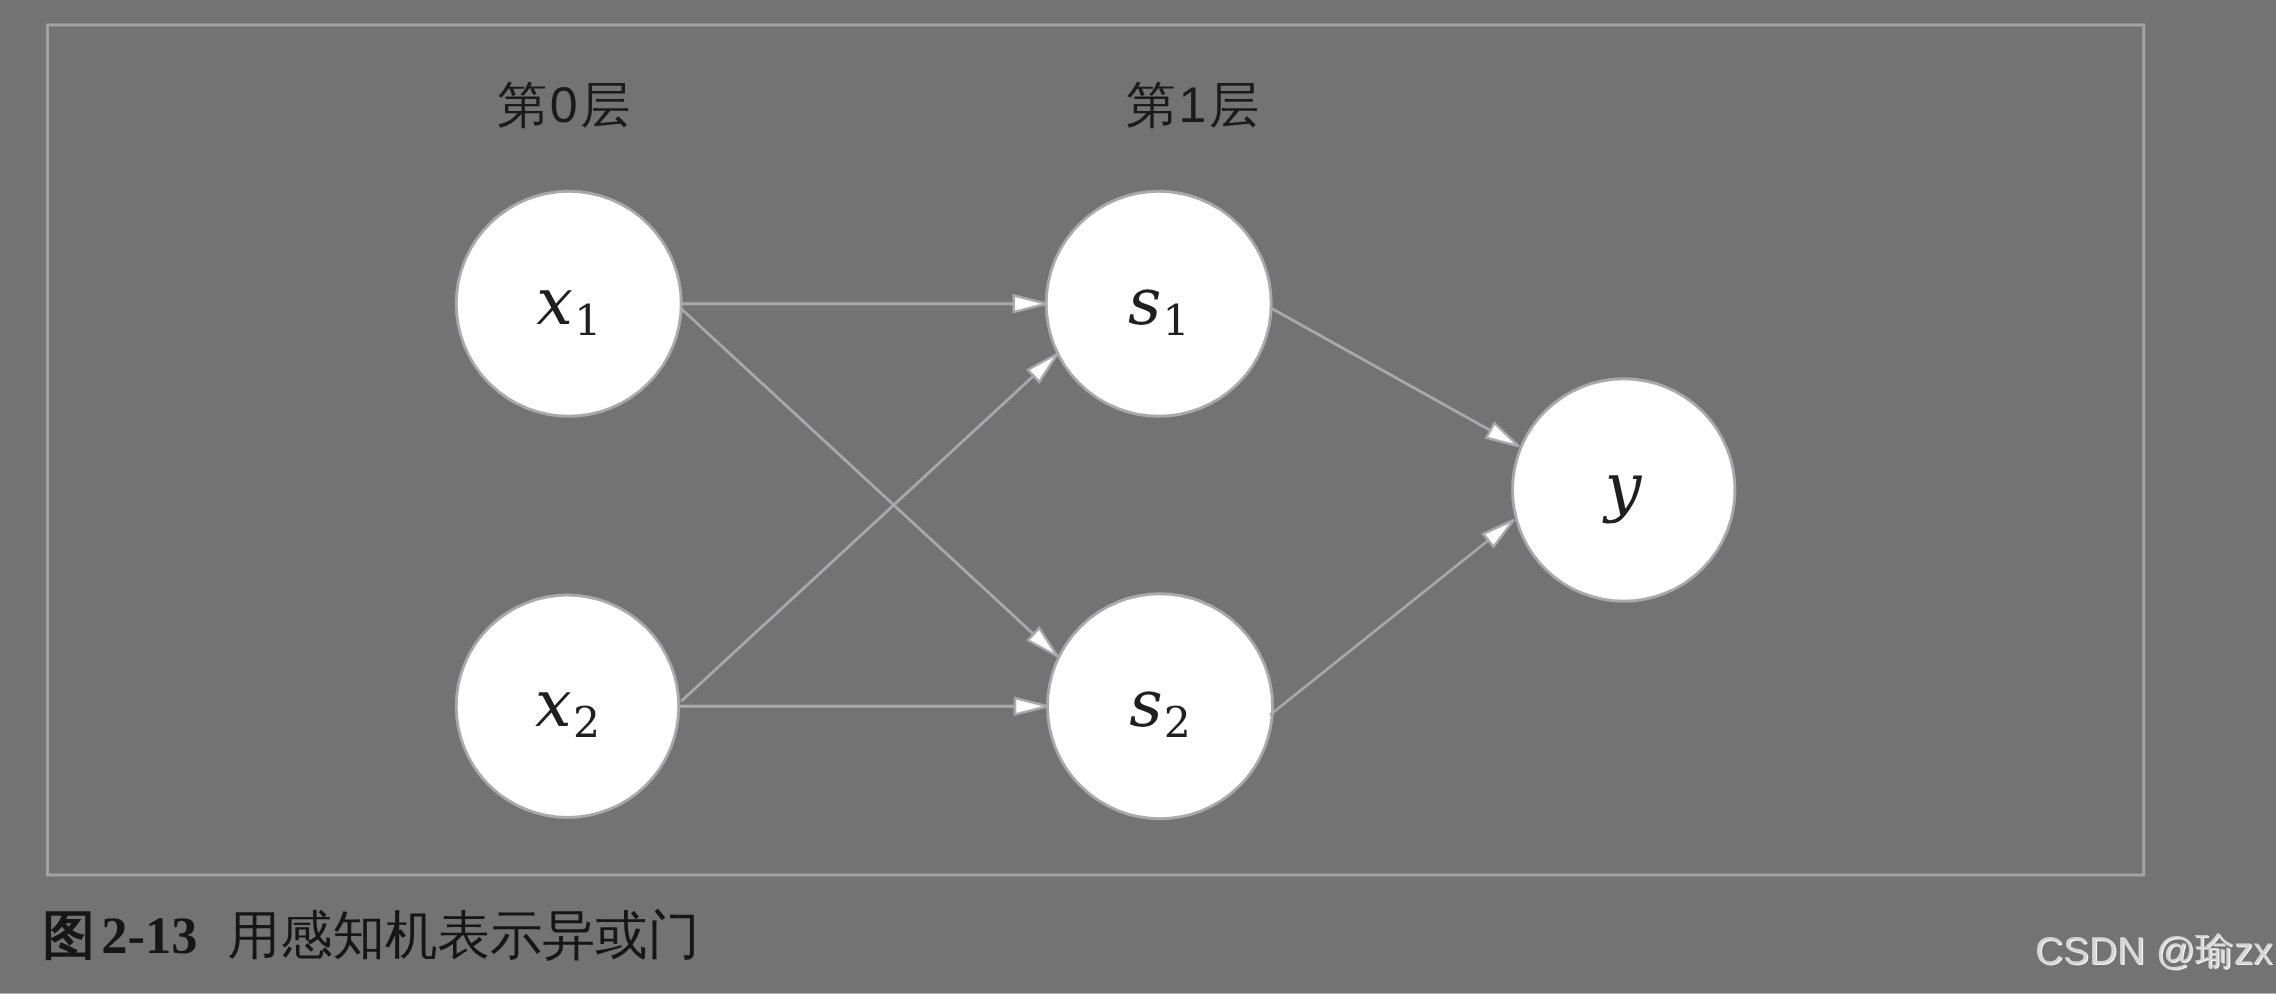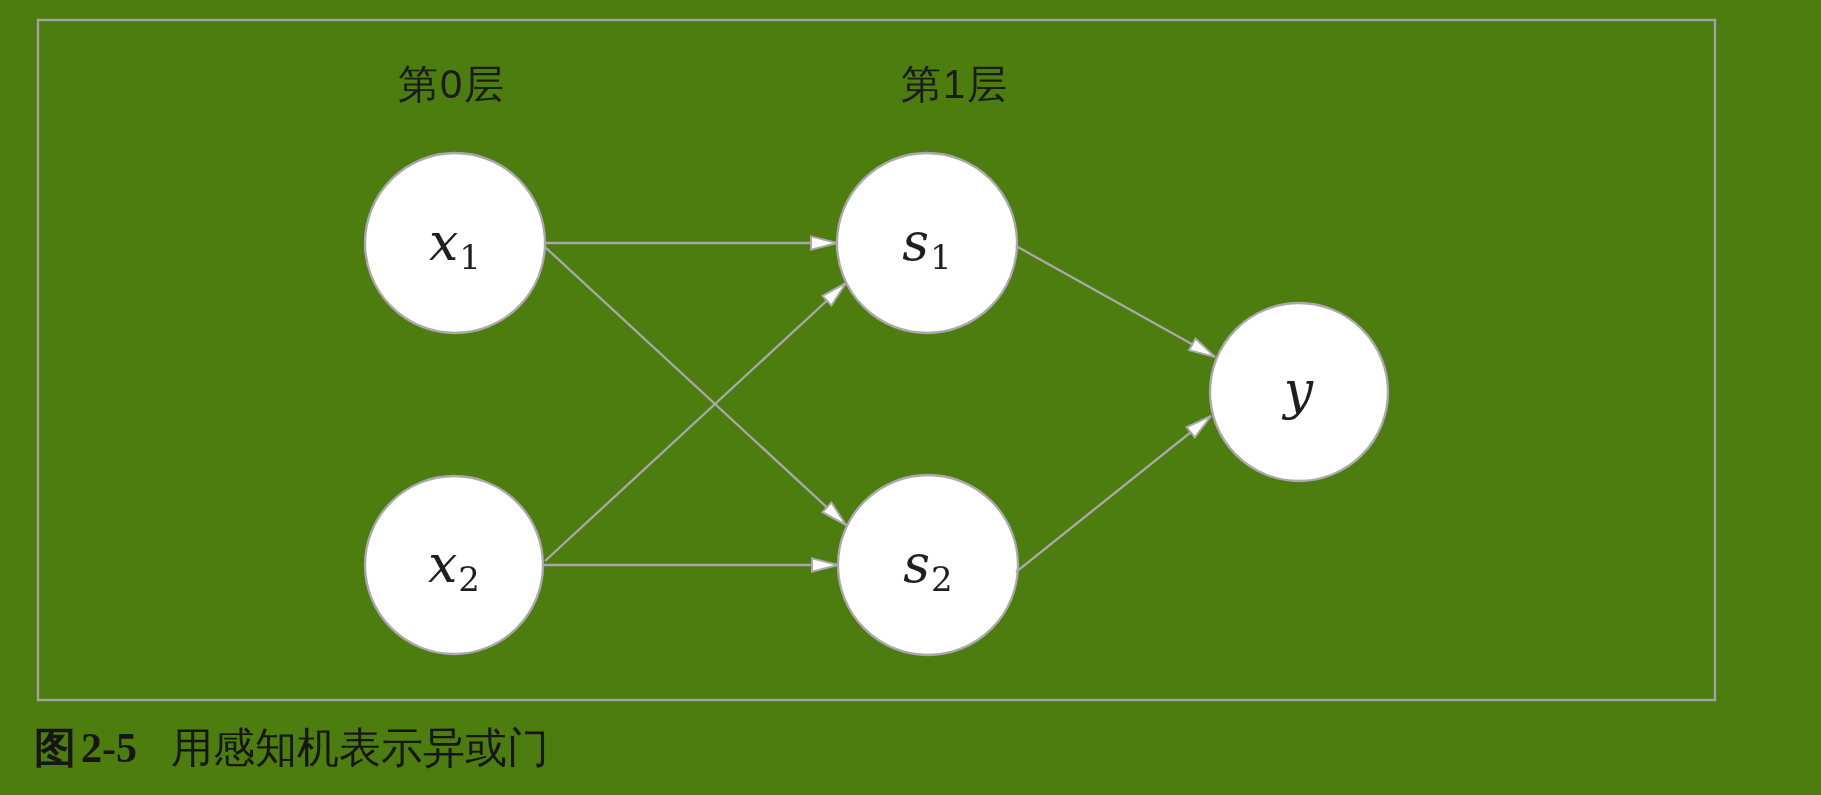--- a/index.html
+++ b/index.html
@@ -1,20 +1,20 @@
 <!DOCTYPE html>
 <html><head>
 <meta charset="utf-8">
 <style>
   html, body { margin: 0; padding: 0; background: #ffffff; }
   .canvas {
     position: relative;
     width: 1821px;
     height: 795px;
-    background: #4d7c0f;
+    background: #737373;
     overflow: hidden;
     font-family: "Liberation Sans", sans-serif;
     color: #1b1b1b;
   }
   .diagram-svg {
     position: absolute;
     left: 0; top: 0;
     width: 1821px; height: 795px;
   }
   .layer-label {
@@ -53,21 +53,21 @@
     line-height: 1.15;
     color: #161616;
     white-space: nowrap;
   }
   .caption .fig-word { font-weight: 600; }
   .caption .fig-num {
     font-family: "Liberation Serif", serif;
     font-weight: bold;
     margin-left: 5px;
   }
-  .caption .fig-title { margin-left: 34px; font-weight: 500; }
+  .caption .fig-title { margin-left: 24px; font-weight: 500; }
   .watermark {
     position: absolute;
     right: 3px;
     top: 740px;
     font-size: 31px;
     color: #d6d6d6;
     text-shadow: 1px 1px 0 #f4f4f4;
     white-space: nowrap;
   }
 </style>
@@ -118,18 +118,19 @@
     <span class="var">s</span>
     <span class="sub">2</span>
   </div>
   <div class="node-label" style="left:1299px; top:391px">
     <span class="var">y</span>
     <span class="sub"></span>
   </div>
 
   <div class="caption">
     <span class="fig-word">图</span>
-    <span class="fig-num">2-5</span>
+    <span class="fig-num">2-13</span>
     <span class="fig-title">用感知机表示异或门</span>
   </div>
 
+  <div class="watermark">CSDN @瑜zx</div>
 
 </div>
 
 </body></html>

